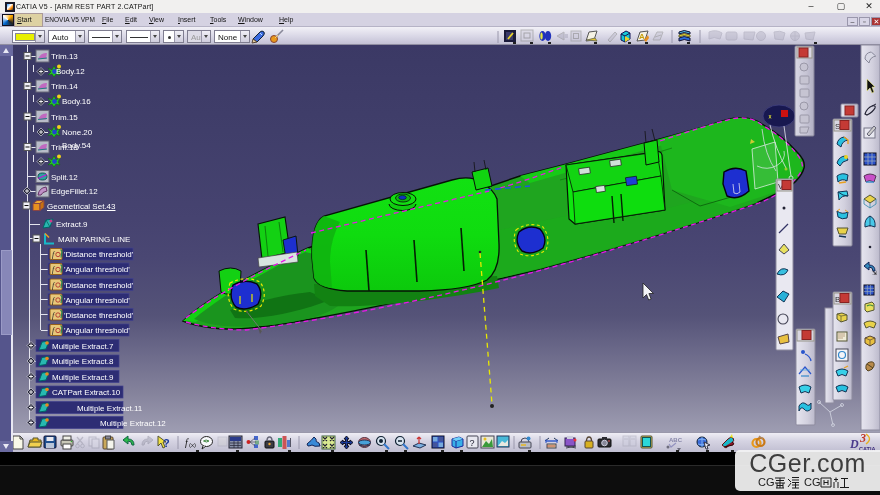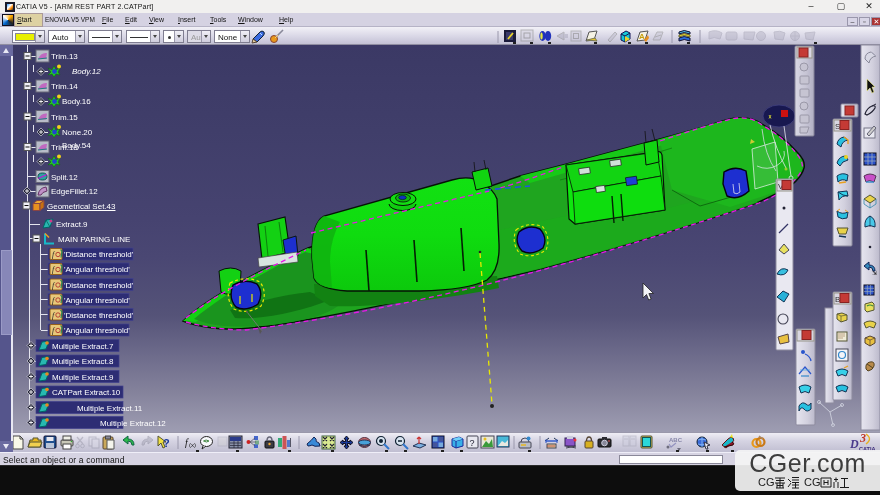--- a/index.html
+++ b/index.html
@@ -688,21 +688,21 @@
         <g transform="translate(38,417)">
             <path d="M1,10 L4,2 L11,1 L8,9 Z" fill="#28b8b0" stroke="#066"></path>
             <circle cx="9" cy="3" r="1.8" fill="#e88820"></circle>
           </g>
       </g>
     </g>
   </svg>
 
   <div id="labels" style="position:absolute;left:0;top:0;z-index:6;">
     <div class="trow" style="left:51px;top:51px;">Trim.13</div>
-    <div class="trow" style="left:72px;top:66px;font-style:italic;">Body.12</div>
+    <div class="trow" style="left:56px;top:66px;">Body.12</div>
     <div class="trow" style="left:51px;top:81px;">Trim.14</div>
     <div class="trow" style="left:62px;top:96px;">Body.16</div>
     <div class="trow" style="left:51px;top:111.5px;">Trim.15</div>
     <div class="trow" style="left:62px;top:126.5px;">None.20</div>
     <div class="trow" style="left:51px;top:142px;">Trim.18</div>
     <div class="trow" style="left:62px;top:140px;">Body.54</div>
     <div class="trow" style="left:51px;top:171.5px;">Split.12</div>
     <div class="trow" style="left:51px;top:186px;">EdgeFillet.12</div>
     <div class="trow" style="left:47px;top:200.5px;text-decoration:underline;">Geometrical Set.43</div>
     <div class="trow" style="left:56px;top:219px;">Extract.9</div>
@@ -945,24 +945,20 @@
             <rect x="460" y="14" width="3" height="2"></rect>
             <rect x="528" y="14" width="3" height="2"></rect>
             <rect x="676" y="14" width="3" height="2"></rect>
             <rect x="706" y="14" width="3" height="2"></rect>
             <rect x="731" y="14" width="3" height="2"></rect>
           </g>
       </g>
     </svg>
   </div>
 
-  <div id="statusbar">
-    <span class="stext">Select an object or a command</span>
-    <div id="sfield"></div>
-  </div>
 
   <div id="blackband"></div>
   <div id="cger">
     <div class="big">CGer.com</div>
     <div class="small">
       <svg width="100" height="13" viewBox="0 0 100 13" style="vertical-align:top;">
         <text x="0" y="10" font-size="11" fill="#1a1a1a" font-family="Liberation Sans">CG</text>
         <g stroke="#1a1a1a" stroke-width="1" fill="none">
           <path d="M17,2 L27,2 M18,4.5 L26,4.5 M17,7 L27,7 M19,9.5 L25,9.5 M22,2 L22,12 M18,12 L26,12 M19,7 L19,12 M25,7 L25,12"></path>
           <path d="M30,3 L33,6 M30,11 L33,7 M34,1.5 L41,1.5 M34,4 L41,4 M34,6.5 L41,6.5 M37.5,6.5 L37.5,12 M34,9 L41,9 M34,12 L41,12"></path>

